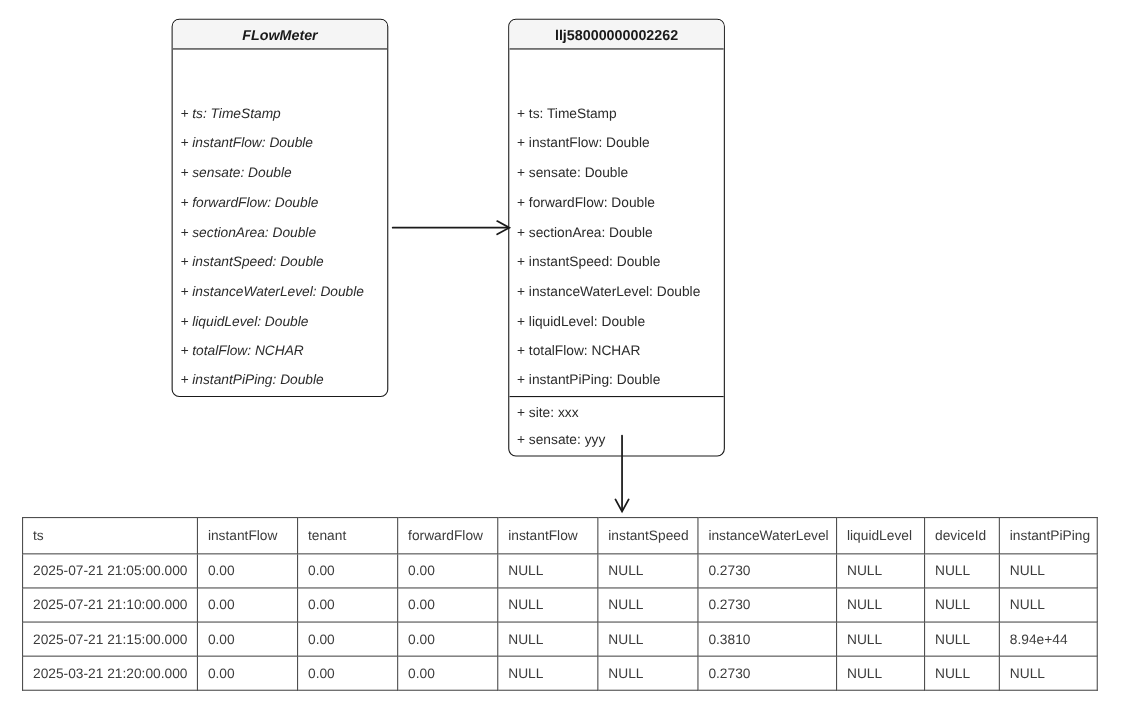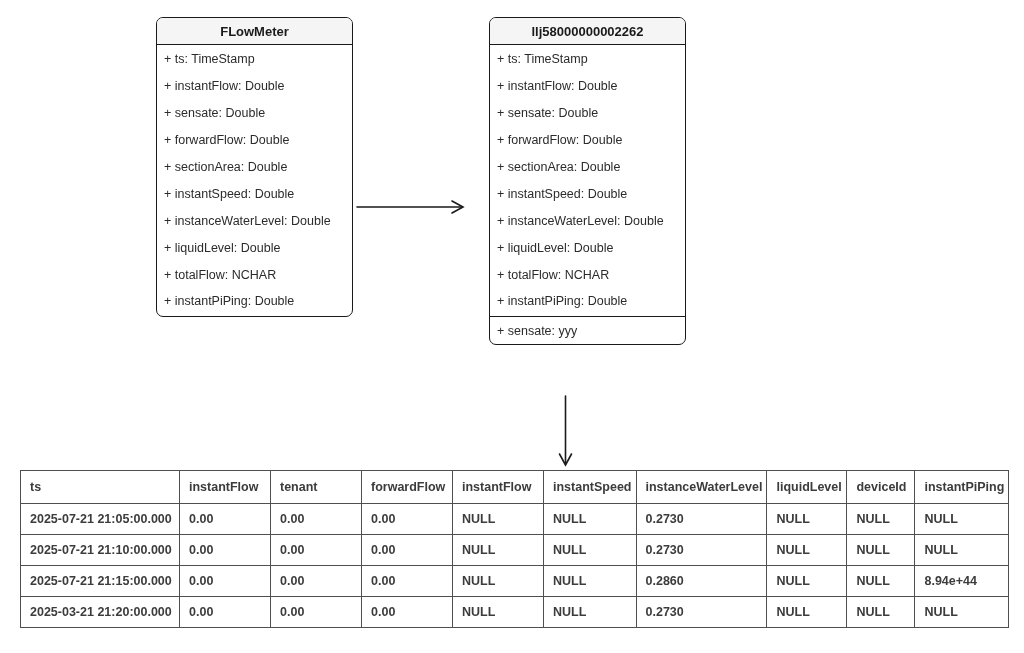--- a/index.html
+++ b/index.html
@@ -18,33 +18,33 @@
 
   
   .uml-box {
     position: absolute;
     width: 197px;
     background: #ffffff;
     border: 1.5px solid #1a1a1a;
     border-radius: 7px;
     overflow: hidden;
   }
-  .uml-box.box-left  { left: 156px; top: 17px; }
-  .uml-box.box-right { left: 489px; top: 17px; }
+  .uml-box.box-left  { left: 156px; top: 17px; font-style: italic; }
+  .uml-box.box-right { left: 462px; top: 17px; }
   .uml-title {
     height: 27px;
     line-height: 27px;
     text-align: center;
     font-weight: bold;
     font-size: 13px;
     color: #1a1a1a;
     background: #f5f5f5;
     border-bottom: 1.5px solid #1a1a1a;
   }
-  .uml-attrs { padding: 1px 0; }
+  .uml-attrs { padding: 1px 0; margin-top: 44px; }
   .uml-attrs .uml-row { height: 26.9px; }
   .uml-tags {
     border-top: 1.5px solid #1a1a1a;
     padding: 1px 0;
   }
   .uml-tags .uml-row { height: 25.4px; }
   .uml-row {
     display: flex;
     align-items: center;
     padding: 0 7px;
@@ -68,21 +68,21 @@
     top: 470px;
     border-collapse: collapse;
     table-layout: fixed;
     font-size: 12.5px;
     color: #3c3c3c;
     background: #ffffff;
   }
   .result-table th, .result-table td {
     border: 1px solid #4f4f4f;
     text-align: left;
-    font-weight: bold;
+    font-weight: normal;
     padding: 0 4px 0 9px;
     overflow: hidden;
     white-space: nowrap;
   }
   .result-table thead th { height: 33px; }
   .result-table tbody td { height: 31px; }
   .result-table { border: 1.5px solid #333333; }
   col.c-ts  { width: 159px; }
   col.c-s   { width: 91px; }
   col.c-iwl { width: 126px; }
@@ -119,20 +119,21 @@
         <div class="uml-row">+ sensate: Double</div>
         <div class="uml-row">+ forwardFlow: Double</div>
         <div class="uml-row">+ sectionArea: Double</div>
         <div class="uml-row">+ instantSpeed: Double</div>
         <div class="uml-row">+ instanceWaterLevel: Double</div>
         <div class="uml-row">+ liquidLevel: Double</div>
         <div class="uml-row">+ totalFlow: NCHAR</div>
         <div class="uml-row">+ instantPiPing: Double</div>
       </div>
     <div class="uml-tags">
+        <div class="uml-row">+ site: xxx</div>
         <div class="uml-row">+ sensate: yyy</div>
       </div>
   </div>
 
   <svg class="arrows" viewBox="0 0 1024 653" xmlns="http://www.w3.org/2000/svg">
 
     <g stroke="#1a1a1a" stroke-width="1.6" fill="none" stroke-linecap="round">
       <line x1="357" y1="207" x2="462" y2="207"></line>
       <polyline points="452,201 463,207 452,213"></polyline>
     </g>
@@ -195,21 +196,21 @@
           <td>NULL</td>
           <td>NULL</td>
         </tr>
         <tr>
           <td>2025-07-21 21:15:00.000</td>
           <td>0.00</td>
           <td>0.00</td>
           <td>0.00</td>
           <td>NULL</td>
           <td>NULL</td>
-          <td>0.2860</td>
+          <td>0.3810</td>
           <td>NULL</td>
           <td>NULL</td>
           <td>8.94e+44</td>
         </tr>
         <tr>
           <td>2025-03-21 21:20:00.000</td>
           <td>0.00</td>
           <td>0.00</td>
           <td>0.00</td>
           <td>NULL</td>

